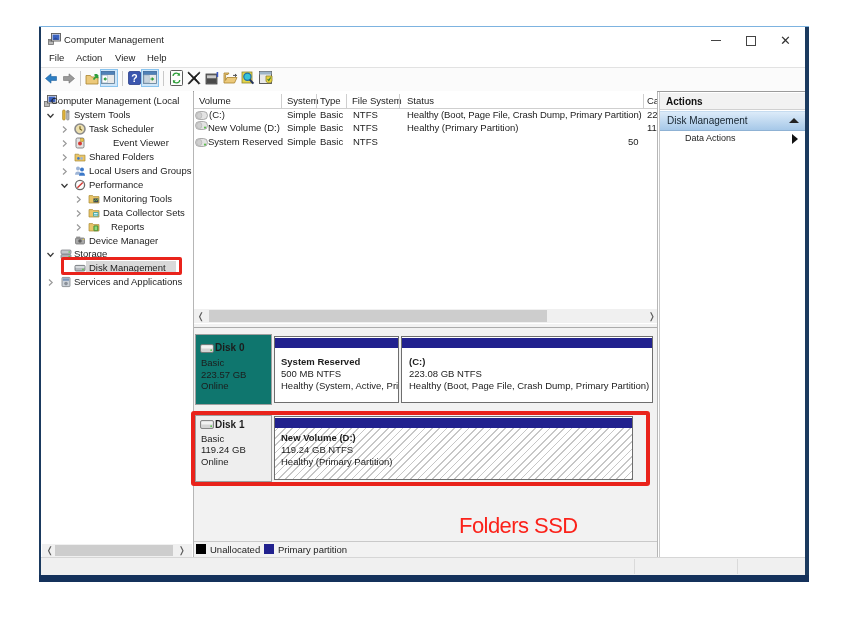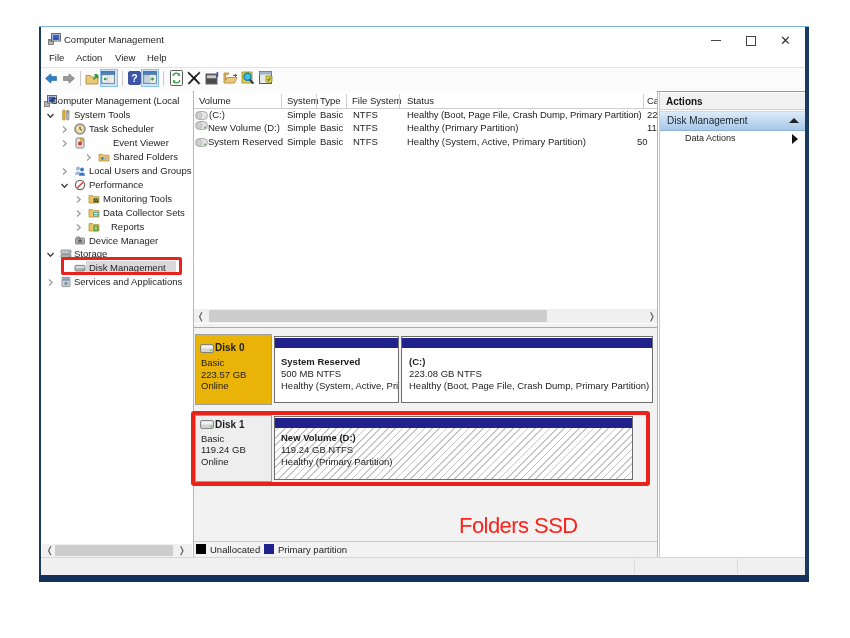--- a/index.html
+++ b/index.html
@@ -189,21 +189,21 @@
       </span>
       <span class="ic" style="left:33px;">
         <svg width="12" height="12" viewBox="0 0 12 12">
           <rect x="2" y="1" width="8" height="10" rx="1.5" fill="#e3e3e3" stroke="#7c7c7c" stroke-width="0.9"></rect>
           <circle cx="6" cy="6.6" r="2" fill="#d43a34"></circle>
           <rect x="6.6" y="1.6" width="3" height="3" fill="#e8c24a" stroke="#a8882a" stroke-width="0.5"></rect>
         </svg>
       </span>
       <span class="tx" style="left:48px;margin-left:24px;">Event Viewer</span>
     </div>
-<div class="tr" style="top:59px;margin-left:24px;">
+<div class="tr" style="top:59px;">
       <span class="ch" style="left:19px;">
         <svg width="9" height="9" viewBox="0 0 9 9">
           <polyline points="3,1.5 6.2,4.5 3,7.5" fill="none" stroke="#9a9a9a" stroke-width="1.2"></polyline>
         </svg>
       </span>
       <span class="ic" style="left:33px;">
         <svg width="12" height="12" viewBox="0 0 12 12">
           <path d="M1 3.2 L1 10 L11 10 L11 4.2 L5.6 4.2 L4.6 3.2 Z" fill="#e9c568" stroke="#a98a34" stroke-width="0.7"></path>
           <circle cx="4.4" cy="7.4" r="1.3" fill="#3c78c8"></circle>
           <circle cx="7.6" cy="7.4" r="1.3" fill="#9db4d6"></circle>
@@ -393,34 +393,33 @@
       <svg width="13" height="9" viewBox="0 0 13 9">
         <rect x="0.5" y="0.5" width="12" height="8" rx="4" fill="#e3e3e3" stroke="#9a9a9a" stroke-width="0.8"></rect>
         <ellipse cx="4.2" cy="4.5" rx="2.6" ry="3.2" fill="#d0d0d0" stroke="#a8a8a8" stroke-width="0.5"></ellipse>
         <circle cx="10" cy="6.6" r="1.1" fill="#5dc24e"></circle>
       </svg>
     </div>
 <div class="vc" style="left:14px;top:43.5px;">System Reserved</div>
 <div class="vc" style="left:93px;top:43.5px;">Simple</div>
 <div class="vc" style="left:126px;top:43.5px;">Basic</div>
 <div class="vc" style="left:159px;top:43.5px;">NTFS</div>
-<div class="vc" style="left:213px;top:43.5px;">Healthy (System, Active, Primary Partition)</div>
-<div class="vc" style="left:443px;top:43.5px;">50</div>
+<div class="vc" style="left:434px;top:43.5px;">50</div>
 </div>
 
 <div class="a" style="left:194px;top:309px;width:463px;height:14px;background:#f0f0f0;"></div>
 <div class="t" style="left:197px;top:311px;font-size:9px;color:#5a5a5a;">❬</div>
 <div class="t" style="left:648px;top:311px;font-size:9px;color:#5a5a5a;">❭</div>
 <div class="a" style="left:209px;top:310px;width:338px;height:12px;background:#cdcdcd;"></div>
 
 <div class="a" style="left:194px;top:324px;width:463px;height:233px;background:#f2f2f2;"></div>
 <div class="a" style="left:194px;top:327px;width:463px;height:1px;background:#ababab;"></div>
 <div class="a" id="diskpane" style="left:194px;top:328px;width:463px;height:213px;">
 
-<div class="a" style="left:1px;top:6px;width:77px;height:71px;background:#eab308;border:1px solid #9f9f9f;box-sizing:border-box;">
+<div class="a" style="left:1px;top:6px;width:77px;height:71px;background:#0f766e;border:1px solid #9f9f9f;box-sizing:border-box;">
  <span class="a" style="left:4px;top:9px;">
         <svg width="14" height="9" viewBox="0 0 14 9">
           <rect x="0.5" y="0.5" width="13" height="8" rx="1.5" fill="#d4d4d4" stroke="#6f6f6f" stroke-width="0.8"></rect>
           <rect x="1.4" y="1.4" width="11.2" height="3" rx="1" fill="#f2f2f2"></rect>
           <circle cx="11.2" cy="6.2" r="0.9" fill="#5dc24e"></circle>
         </svg>
       </span>
  <span class="pt" style="left:19px;top:7px;font-size:10px;font-weight:bold;">Disk 0</span>
  <span class="pt" style="left:5px;top:22px;">Basic</span>
  <span class="pt" style="left:5px;top:33.5px;">223.57 GB</span>

